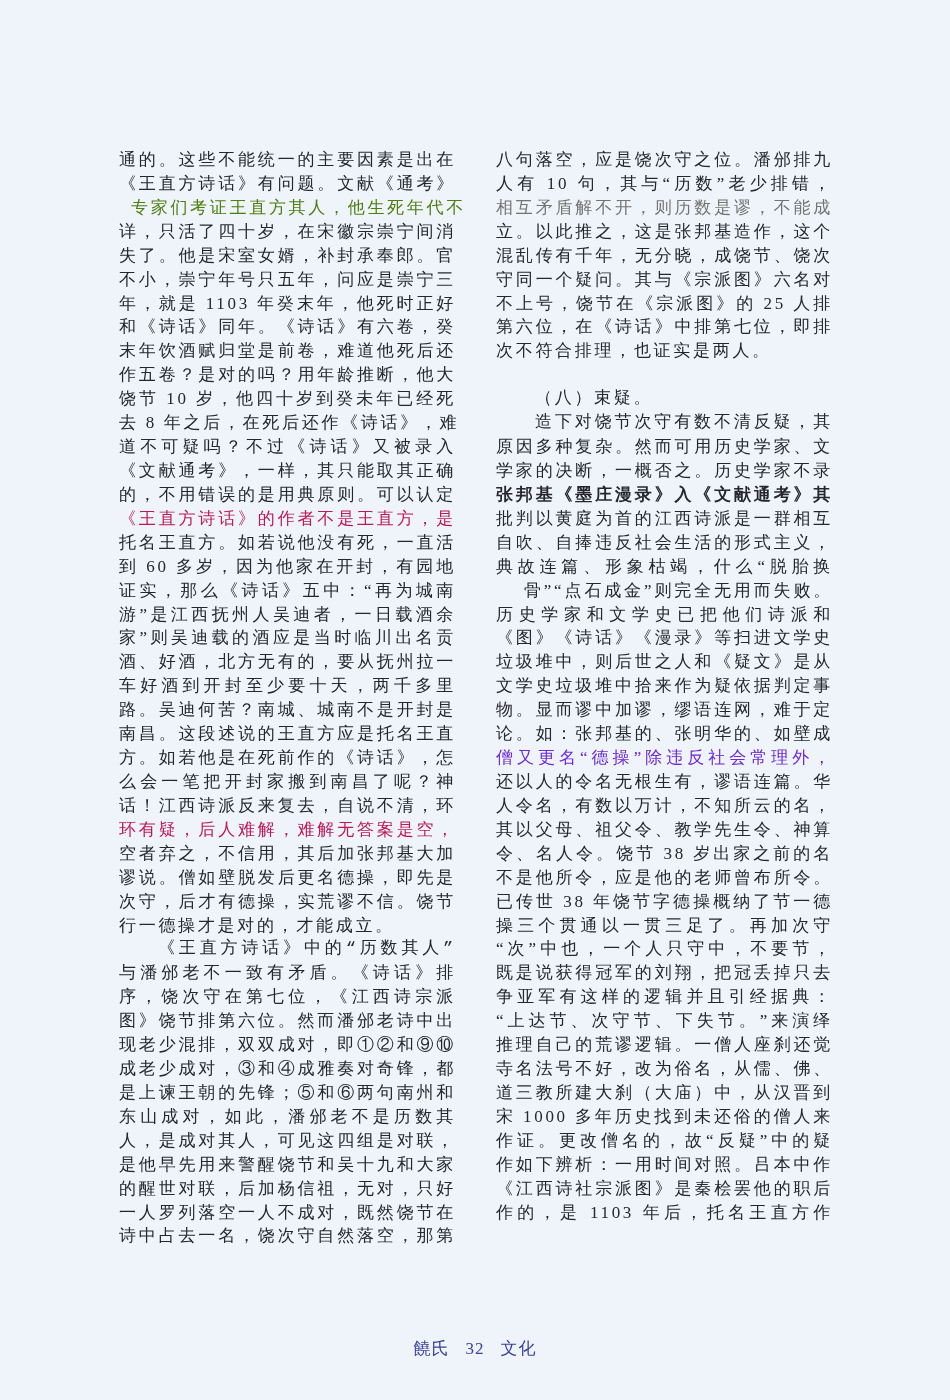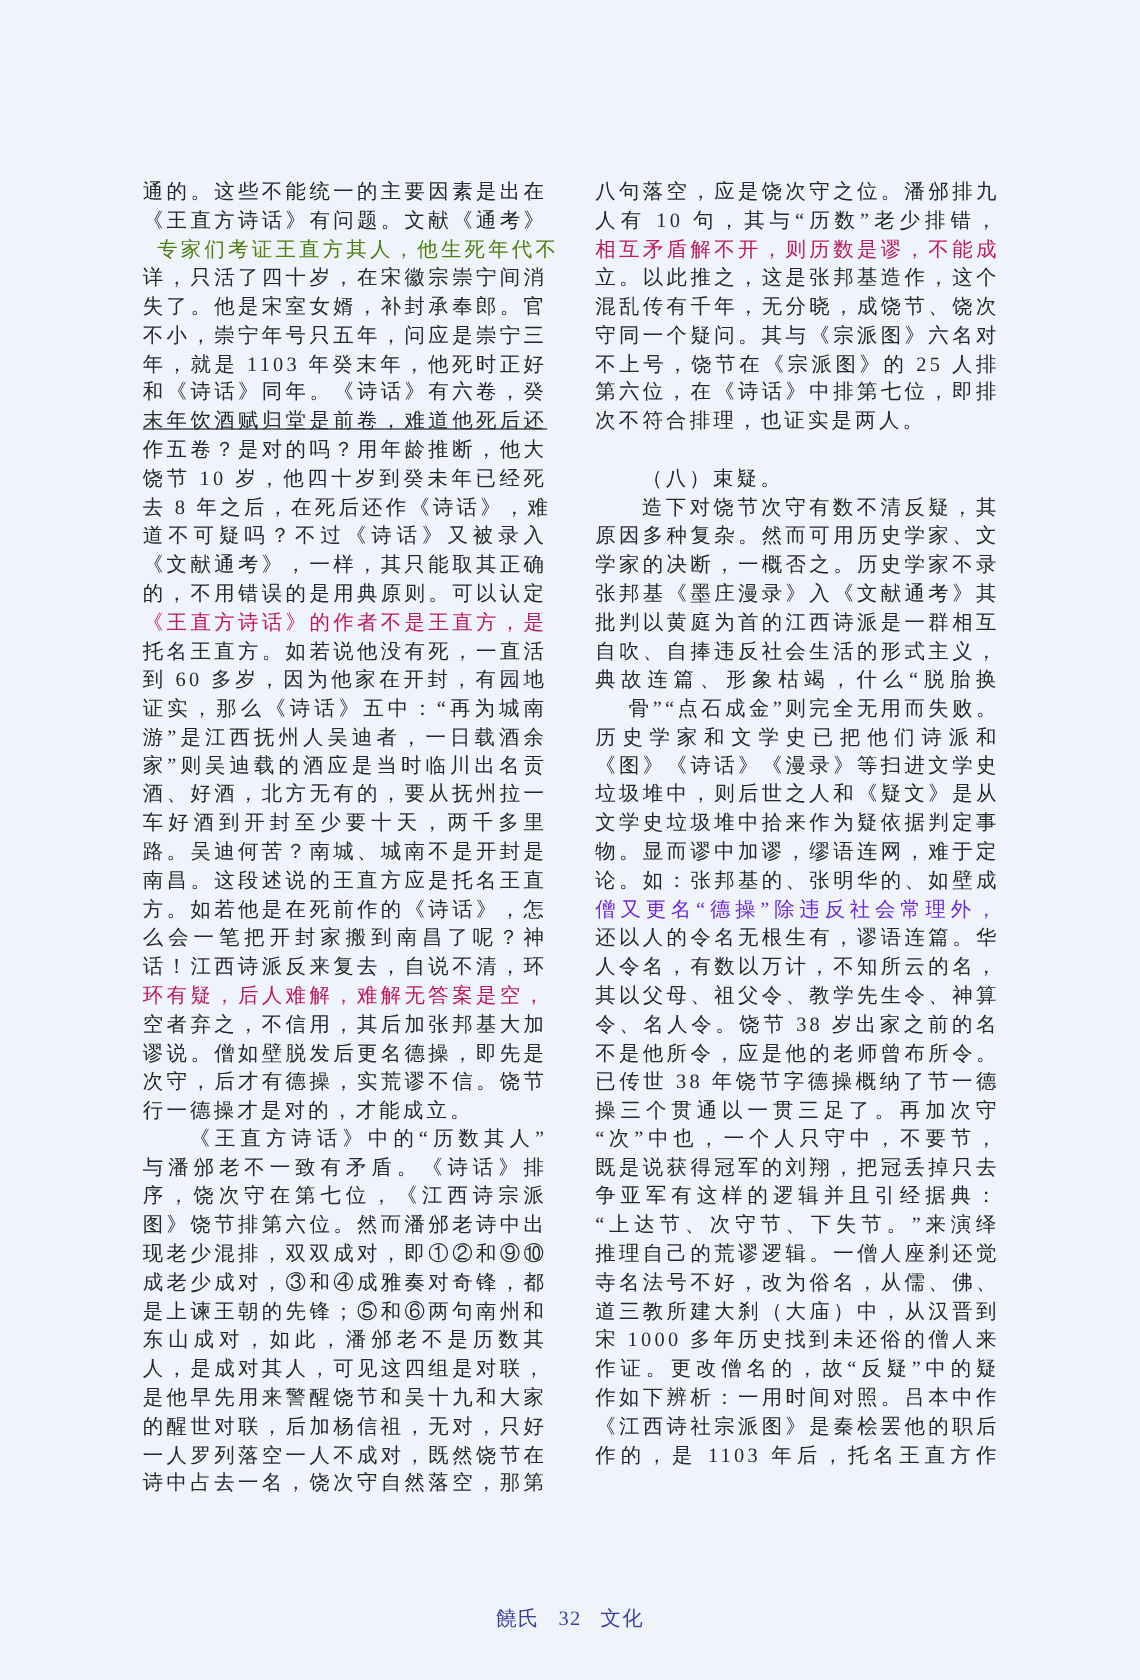--- a/index.html
+++ b/index.html
@@ -19,21 +19,21 @@
     height: 23.93px;
     line-height: 23.95px;
     font-size: 17px;
     color: #26272e;
     letter-spacing: 2.7px;
     white-space: nowrap;
     text-align: justify;
     text-align-last: justify;
   }
   .line.short { text-align: left; text-align-last: left; }
-  .line.indent { padding-left: 39px; }
+  .line.indent { padding-left: 39px; font-family: Liberation Mono, monospace; }
   .footer {
     position: absolute;
     left: 0; top: 1337px; width: 100%;
     text-align: center;
     color: #3a3f9e;
     font-size: 17px;
     letter-spacing: 1px;
   }
   .footer span { margin: 0 8px; }
 </style>
@@ -43,21 +43,21 @@
 <div class="page">
   <div class="col col-left" id="col-left">
       <div class="line" style="color: rgb(38, 39, 46);">通的。这些不能统一的主要因素是出在</div>
       <div class="line" style="color: rgb(38, 39, 46);">《王直方诗话》有问题。文献《通考》</div>
       <div class="line" style="color: #4d7c0f; margin-left: 12px;">专家们考证王直方其人，他生死年代不</div>
       <div class="line" style="color: rgb(38, 39, 46);">详，只活了四十岁，在宋徽宗崇宁间消</div>
       <div class="line" style="color: rgb(38, 39, 46);">失了。他是宋室女婿，补封承奉郎。官</div>
       <div class="line" style="color: rgb(38, 39, 46);">不小，崇宁年号只五年，问应是崇宁三</div>
       <div class="line" style="color: rgb(38, 39, 46);">年，就是 1103 年癸末年，他死时正好</div>
       <div class="line" style="color: rgb(38, 39, 46);">和《诗话》同年。《诗话》有六卷，癸</div>
-      <div class="line" style="color: rgb(38, 39, 46); text-decoration: underline;">末年饮酒赋归堂是前卷，难道他死后还</div>
+      <div class="line" style="color: rgb(38, 39, 46);">末年饮酒赋归堂是前卷，难道他死后还</div>
       <div class="line" style="color: rgb(38, 39, 46);">作五卷？是对的吗？用年龄推断，他大</div>
       <div class="line" style="color: rgb(38, 39, 46);">饶节 10 岁，他四十岁到癸未年已经死</div>
       <div class="line" style="color: rgb(38, 39, 46);">去 8 年之后，在死后还作《诗话》，难</div>
       <div class="line" style="color: rgb(38, 39, 46);">道不可疑吗？不过《诗话》又被录入</div>
       <div class="line" style="color: rgb(38, 39, 46);">《文献通考》，一样，其只能取其正确</div>
       <div class="line" style="color: rgb(38, 39, 46);">的，不用错误的是用典原则。可以认定</div>
       <div class="line" style="color: #be185d;">《王直方诗话》的作者不是王直方，是</div>
       <div class="line" style="color: rgb(38, 39, 46);">托名王直方。如若说他没有死，一直活</div>
       <div class="line" style="color: rgb(38, 39, 46);">到 60 多岁，因为他家在开封，有园地</div>
       <div class="line" style="color: rgb(38, 39, 46);">证实，那么《诗话》五中：“再为城南</div>
@@ -85,33 +85,33 @@
       <div class="line" style="color: rgb(38, 39, 46);">东山成对，如此，潘邠老不是历数其</div>
       <div class="line" style="color: rgb(38, 39, 46);">人，是成对其人，可见这四组是对联，</div>
       <div class="line" style="color: rgb(38, 39, 46);">是他早先用来警醒饶节和吴十九和大家</div>
       <div class="line" style="color: rgb(38, 39, 46);">的醒世对联，后加杨信祖，无对，只好</div>
       <div class="line" style="color: rgb(38, 39, 46);">一人罗列落空一人不成对，既然饶节在</div>
       <div class="line" style="color: rgb(38, 39, 46);">诗中占去一名，饶次守自然落空，那第</div>
     </div>
   <div class="col col-right" id="col-right">
       <div class="line" style="color: rgb(38, 39, 46);">八句落空，应是饶次守之位。潘邠排九</div>
       <div class="line" style="color: rgb(38, 39, 46);">人有 10 句，其与“历数”老少排错，</div>
-      <div class="line" style="color: #be185d;">相互矛盾解不开，则历数是谬，不能成</div>
+      <div class="line" style="color: #737373;">相互矛盾解不开，则历数是谬，不能成</div>
       <div class="line" style="color: rgb(38, 39, 46);">立。以此推之，这是张邦基造作，这个</div>
       <div class="line" style="color: rgb(38, 39, 46);">混乱传有千年，无分晓，成饶节、饶次</div>
       <div class="line" style="color: rgb(38, 39, 46);">守同一个疑问。其与《宗派图》六名对</div>
       <div class="line" style="color: rgb(38, 39, 46);">不上号，饶节在《宗派图》的 25 人排</div>
       <div class="line" style="color: rgb(38, 39, 46);">第六位，在《诗话》中排第七位，即排</div>
       <div class="line short" style="color: rgb(38, 39, 46);">次不符合排理，也证实是两人。</div>
       <div class="line blank" style="color: rgb(38, 39, 46);"></div>
       <div class="line indent short" style="color: rgb(38, 39, 46);">（八）束疑。</div>
       <div class="line indent" style="color: rgb(38, 39, 46);">造下对饶节次守有数不清反疑，其</div>
       <div class="line" style="color: rgb(38, 39, 46);">原因多种复杂。然而可用历史学家、文</div>
       <div class="line" style="color: rgb(38, 39, 46);">学家的决断，一概否之。历史学家不录</div>
-      <div class="line" style="color: rgb(38, 39, 46);">张邦基《墨庄漫录》入《文献通考》其</div>
+      <div class="line" style="color: rgb(38, 39, 46); font-weight: bold;">张邦基《墨庄漫录》入《文献通考》其</div>
       <div class="line" style="color: rgb(38, 39, 46);">批判以黄庭为首的江西诗派是一群相互</div>
       <div class="line" style="color: rgb(38, 39, 46);">自吹、自捧违反社会生活的形式主义，</div>
       <div class="line" style="color: rgb(38, 39, 46);">典故连篇、形象枯竭，什么“脱胎换</div>
       <div class="line" style="color: rgb(38, 39, 46); margin-left: 28px;">骨”“点石成金”则完全无用而失败。</div>
       <div class="line" style="color: rgb(38, 39, 46);">历史学家和文学史已把他们诗派和</div>
       <div class="line" style="color: rgb(38, 39, 46);">《图》《诗话》《漫录》等扫进文学史</div>
       <div class="line" style="color: rgb(38, 39, 46);">垃圾堆中，则后世之人和《疑文》是从</div>
       <div class="line" style="color: rgb(38, 39, 46);">文学史垃圾堆中拾来作为疑依据判定事</div>
       <div class="line" style="color: rgb(38, 39, 46);">物。显而谬中加谬，缪语连网，难于定</div>
       <div class="line" style="color: rgb(38, 39, 46);">论。如：张邦基的、张明华的、如壁成</div>

